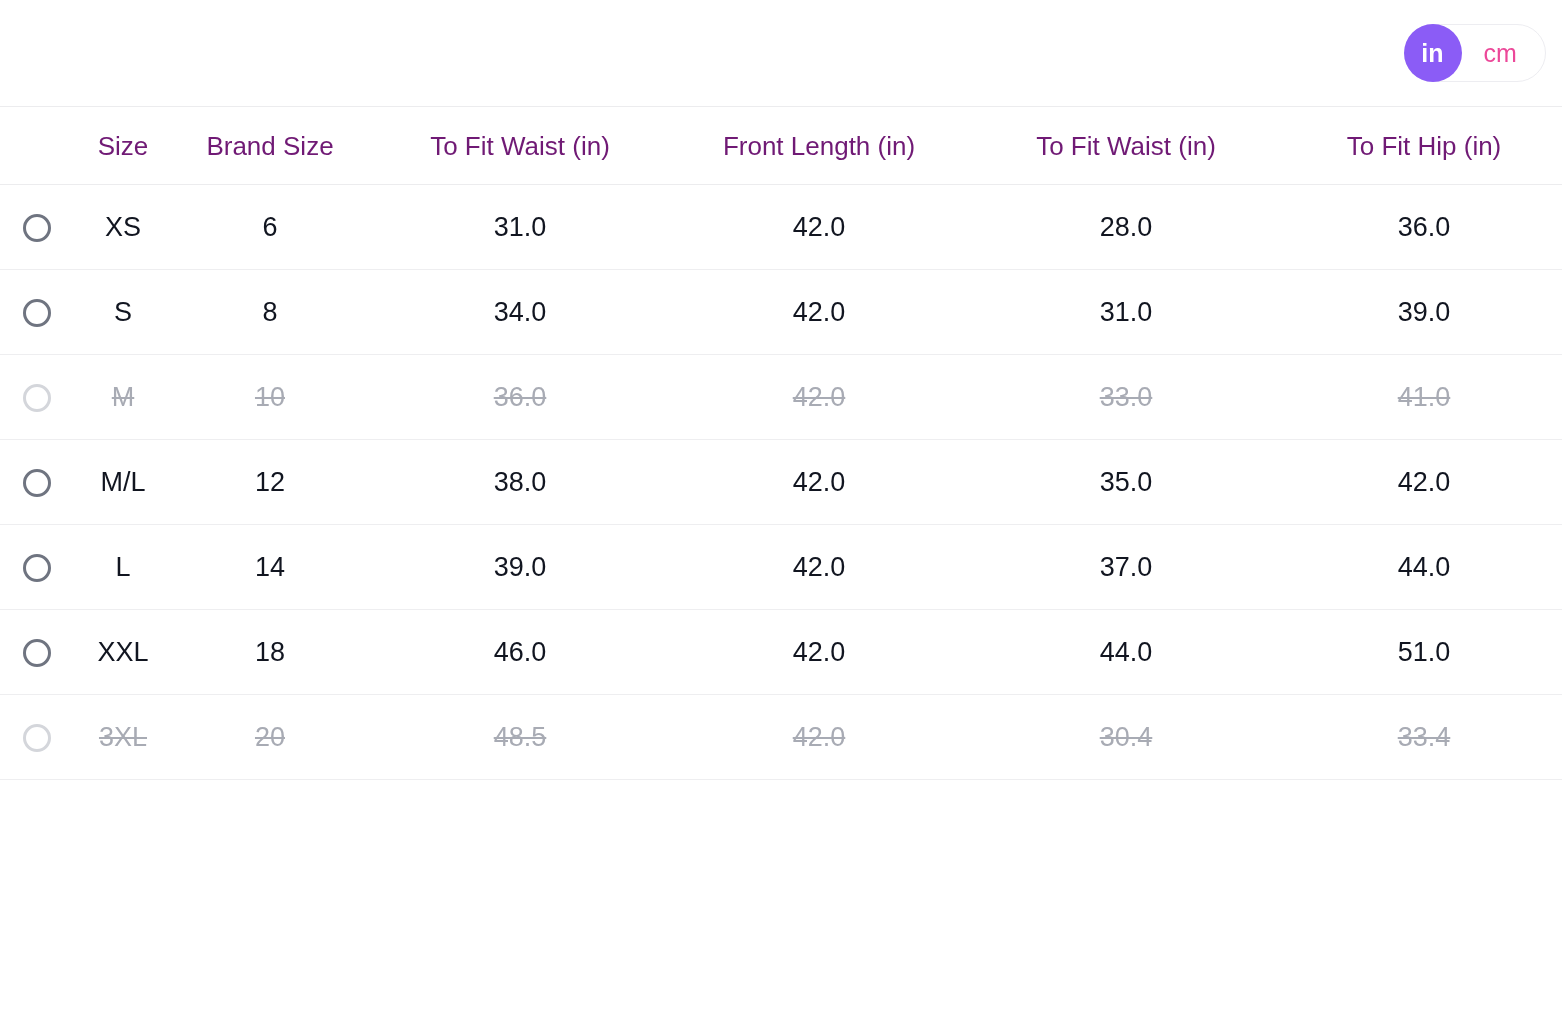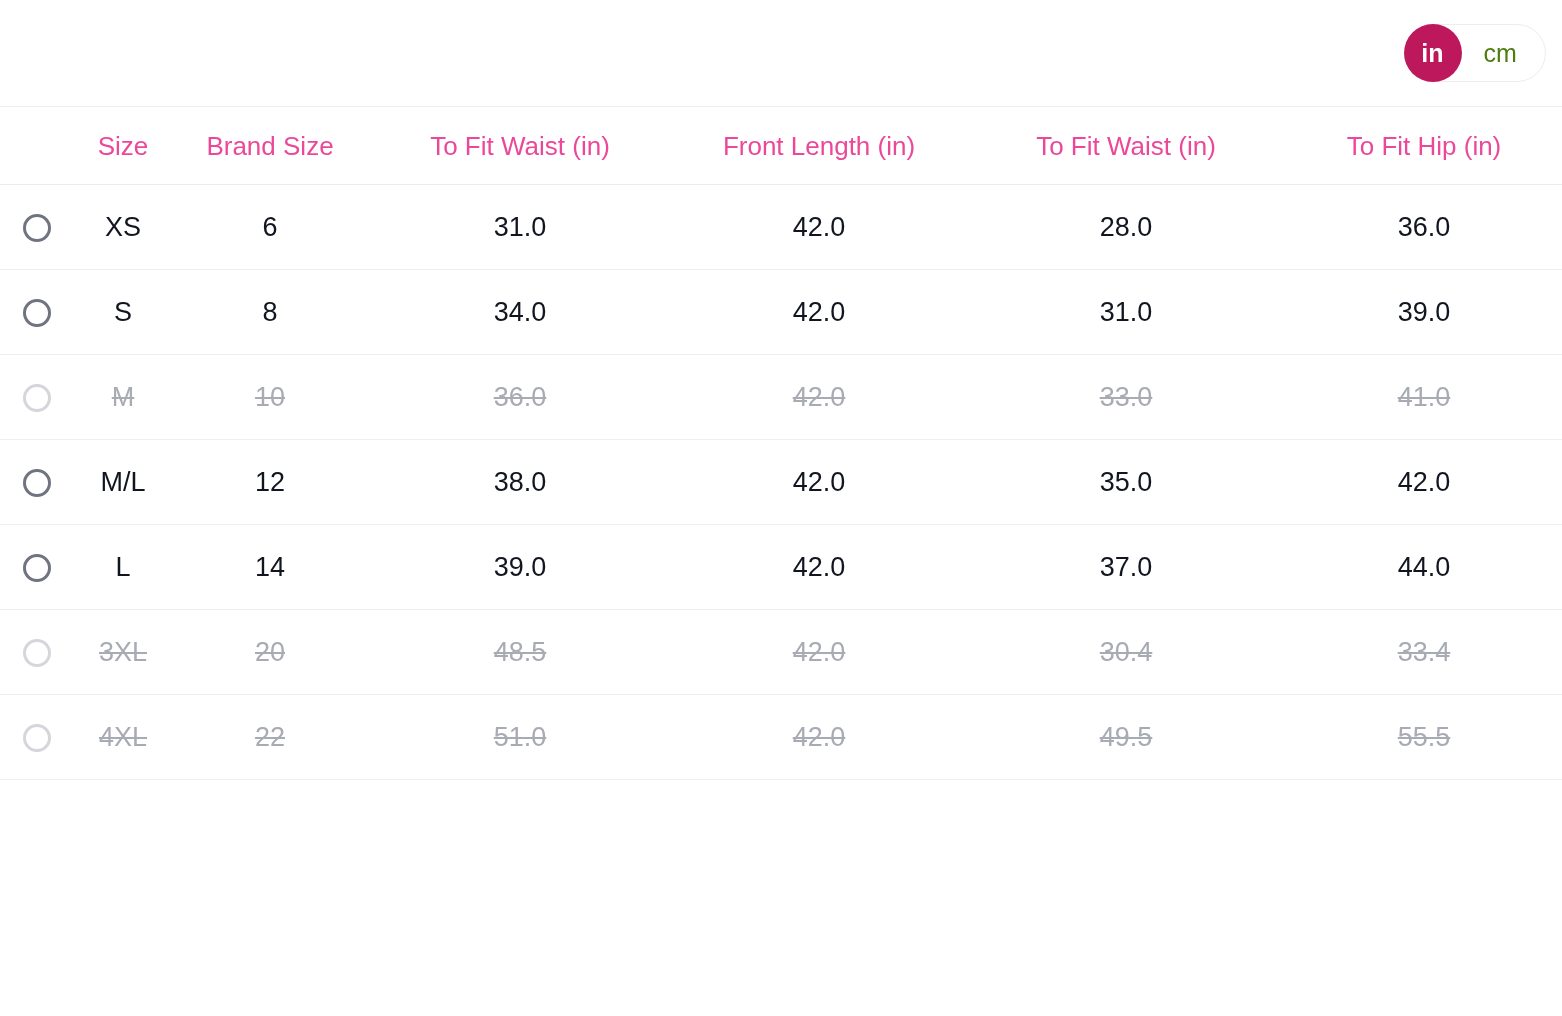--- a/index.html
+++ b/index.html
@@ -52,29 +52,29 @@
     font-size: 25px;
     line-height: 1;
     box-sizing: border-box;
     user-select: none;
   }
   .unit-opt.active {
     width: 58px;
     height: 58px;
     margin-left: -1.5px;
     border-radius: 999px;
-    background: #be185d;
+    background: #8b5cf6;
     color: #ffffff;
     font-weight: bold;
     letter-spacing: 0.2px;
   }
   .unit-opt.inactive {
     flex: 1;
     height: 58px;
-    color: #4d7c0f;
+    color: #ec4899;
     font-weight: normal;
     padding: 0 24px 0 18px;
   }
 
   
   .size-table {
     width: 100%;
     border-collapse: collapse;
     table-layout: fixed;
   }
@@ -83,21 +83,21 @@
   .size-table col.c-size   { width: 98px; }
   .size-table col.c-brand  { width: 196px; }
   .size-table col.c-bust   { width: 304px; }
   .size-table col.c-front  { width: 294px; }
   .size-table col.c-waist  { width: 320px; }
   .size-table col.c-hip    { width: 276px; }
 
   .size-table thead th {
     font-size: 26px;
     font-weight: normal;
-    color: #ec4899;
+    color: #701a75;
     text-align: center;
     padding: 24px 0 22px 0;
     border-top: 1.5px solid #ececee;
     border-bottom: 1.5px solid #ececee;
     white-space: nowrap;
   }
   .size-table thead th.th-radio {
     border-top: 1.5px solid #ececee;
     border-bottom: 1.5px solid #ececee;
   }
@@ -213,34 +213,34 @@
         </tr>
         <tr>
           <td class="cell-radio"><span class="radio"></span></td>
           <td>L</td>
           <td>14</td>
           <td>39.0</td>
           <td>42.0</td>
           <td>37.0</td>
           <td>44.0</td>
         </tr>
+        <tr>
+          <td class="cell-radio"><span class="radio"></span></td>
+          <td>XXL</td>
+          <td>18</td>
+          <td>46.0</td>
+          <td>42.0</td>
+          <td>44.0</td>
+          <td>51.0</td>
+        </tr>
         <tr class="disabled">
           <td class="cell-radio"><span class="radio"></span></td>
           <td>3XL</td>
           <td>20</td>
           <td>48.5</td>
           <td>42.0</td>
           <td>30.4</td>
           <td>33.4</td>
         </tr>
-        <tr class="disabled">
-          <td class="cell-radio"><span class="radio"></span></td>
-          <td>4XL</td>
-          <td>22</td>
-          <td>51.0</td>
-          <td>42.0</td>
-          <td>49.5</td>
-          <td>55.5</td>
-        </tr>
       </tbody>
   </table>
 
 </div>
 
 </body></html>

